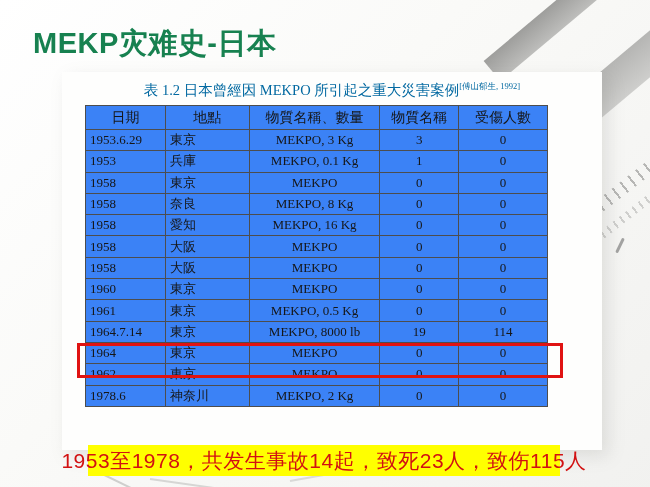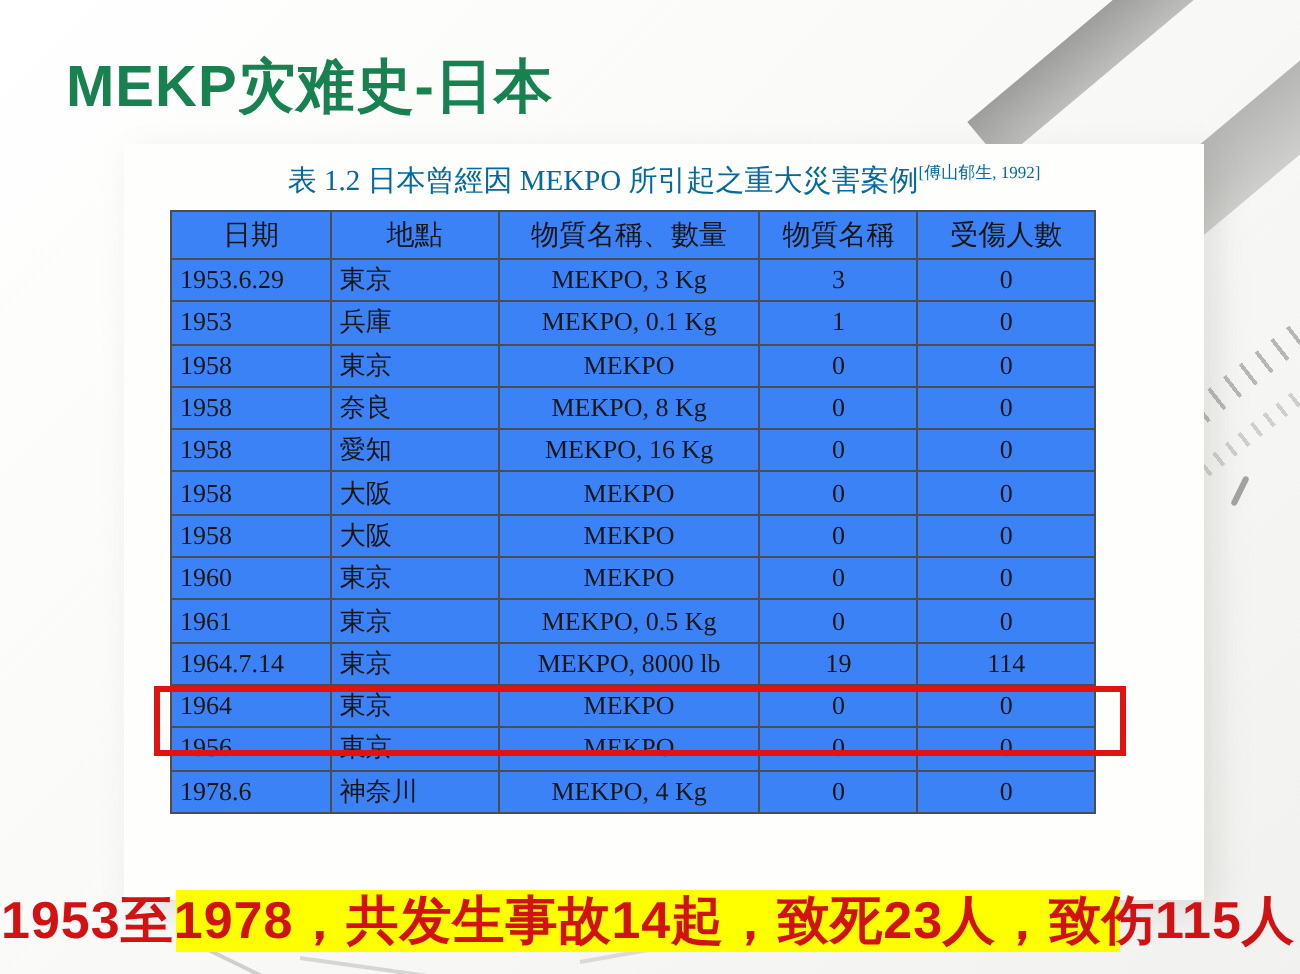--- a/index.html
+++ b/index.html
@@ -92,21 +92,21 @@
   .highlight-box{
     position:absolute;left:77px;top:343px;width:480px;height:29px;z-index:5;
     border:3px solid var(--highlight-red,#e01312);
     background:transparent;
   }
   
   .summary-banner{
     position:absolute;left:88px;top:445px;width:472px;height:31px;z-index:4;
     background:var(--banner-bg,#ffff00);
     color:var(--banner-red,#d21112);
-    font-size:26px;font-weight:bold;letter-spacing:.5px;
+    font-size:21px;font-weight:normal;letter-spacing:.5px;
     display:flex;align-items:center;justify-content:center;
     white-space:nowrap;
   }
 </style>
 </head>
 <body>
 
 <div class="slide">
 
   <div class="deco pencil-band-a"></div>
@@ -213,30 +213,30 @@
             <td class="c4">114</td>
           </tr>
           <tr>
             <td class="c0">1964</td>
             <td class="c1">東京</td>
             <td class="c2">MEKPO</td>
             <td class="c3">0</td>
             <td class="c4">0</td>
           </tr>
           <tr>
-            <td class="c0">1956</td>
+            <td class="c0">1962</td>
             <td class="c1">東京</td>
             <td class="c2">MEKPO</td>
             <td class="c3">0</td>
             <td class="c4">0</td>
           </tr>
           <tr>
             <td class="c0">1978.6</td>
             <td class="c1">神奈川</td>
-            <td class="c2">MEKPO, 4 Kg</td>
+            <td class="c2">MEKPO, 2 Kg</td>
             <td class="c3">0</td>
             <td class="c4">0</td>
           </tr>
         </tbody>
     </table>
   </div>
 
   <div class="highlight-box"></div>
 
   <div class="summary-banner">

